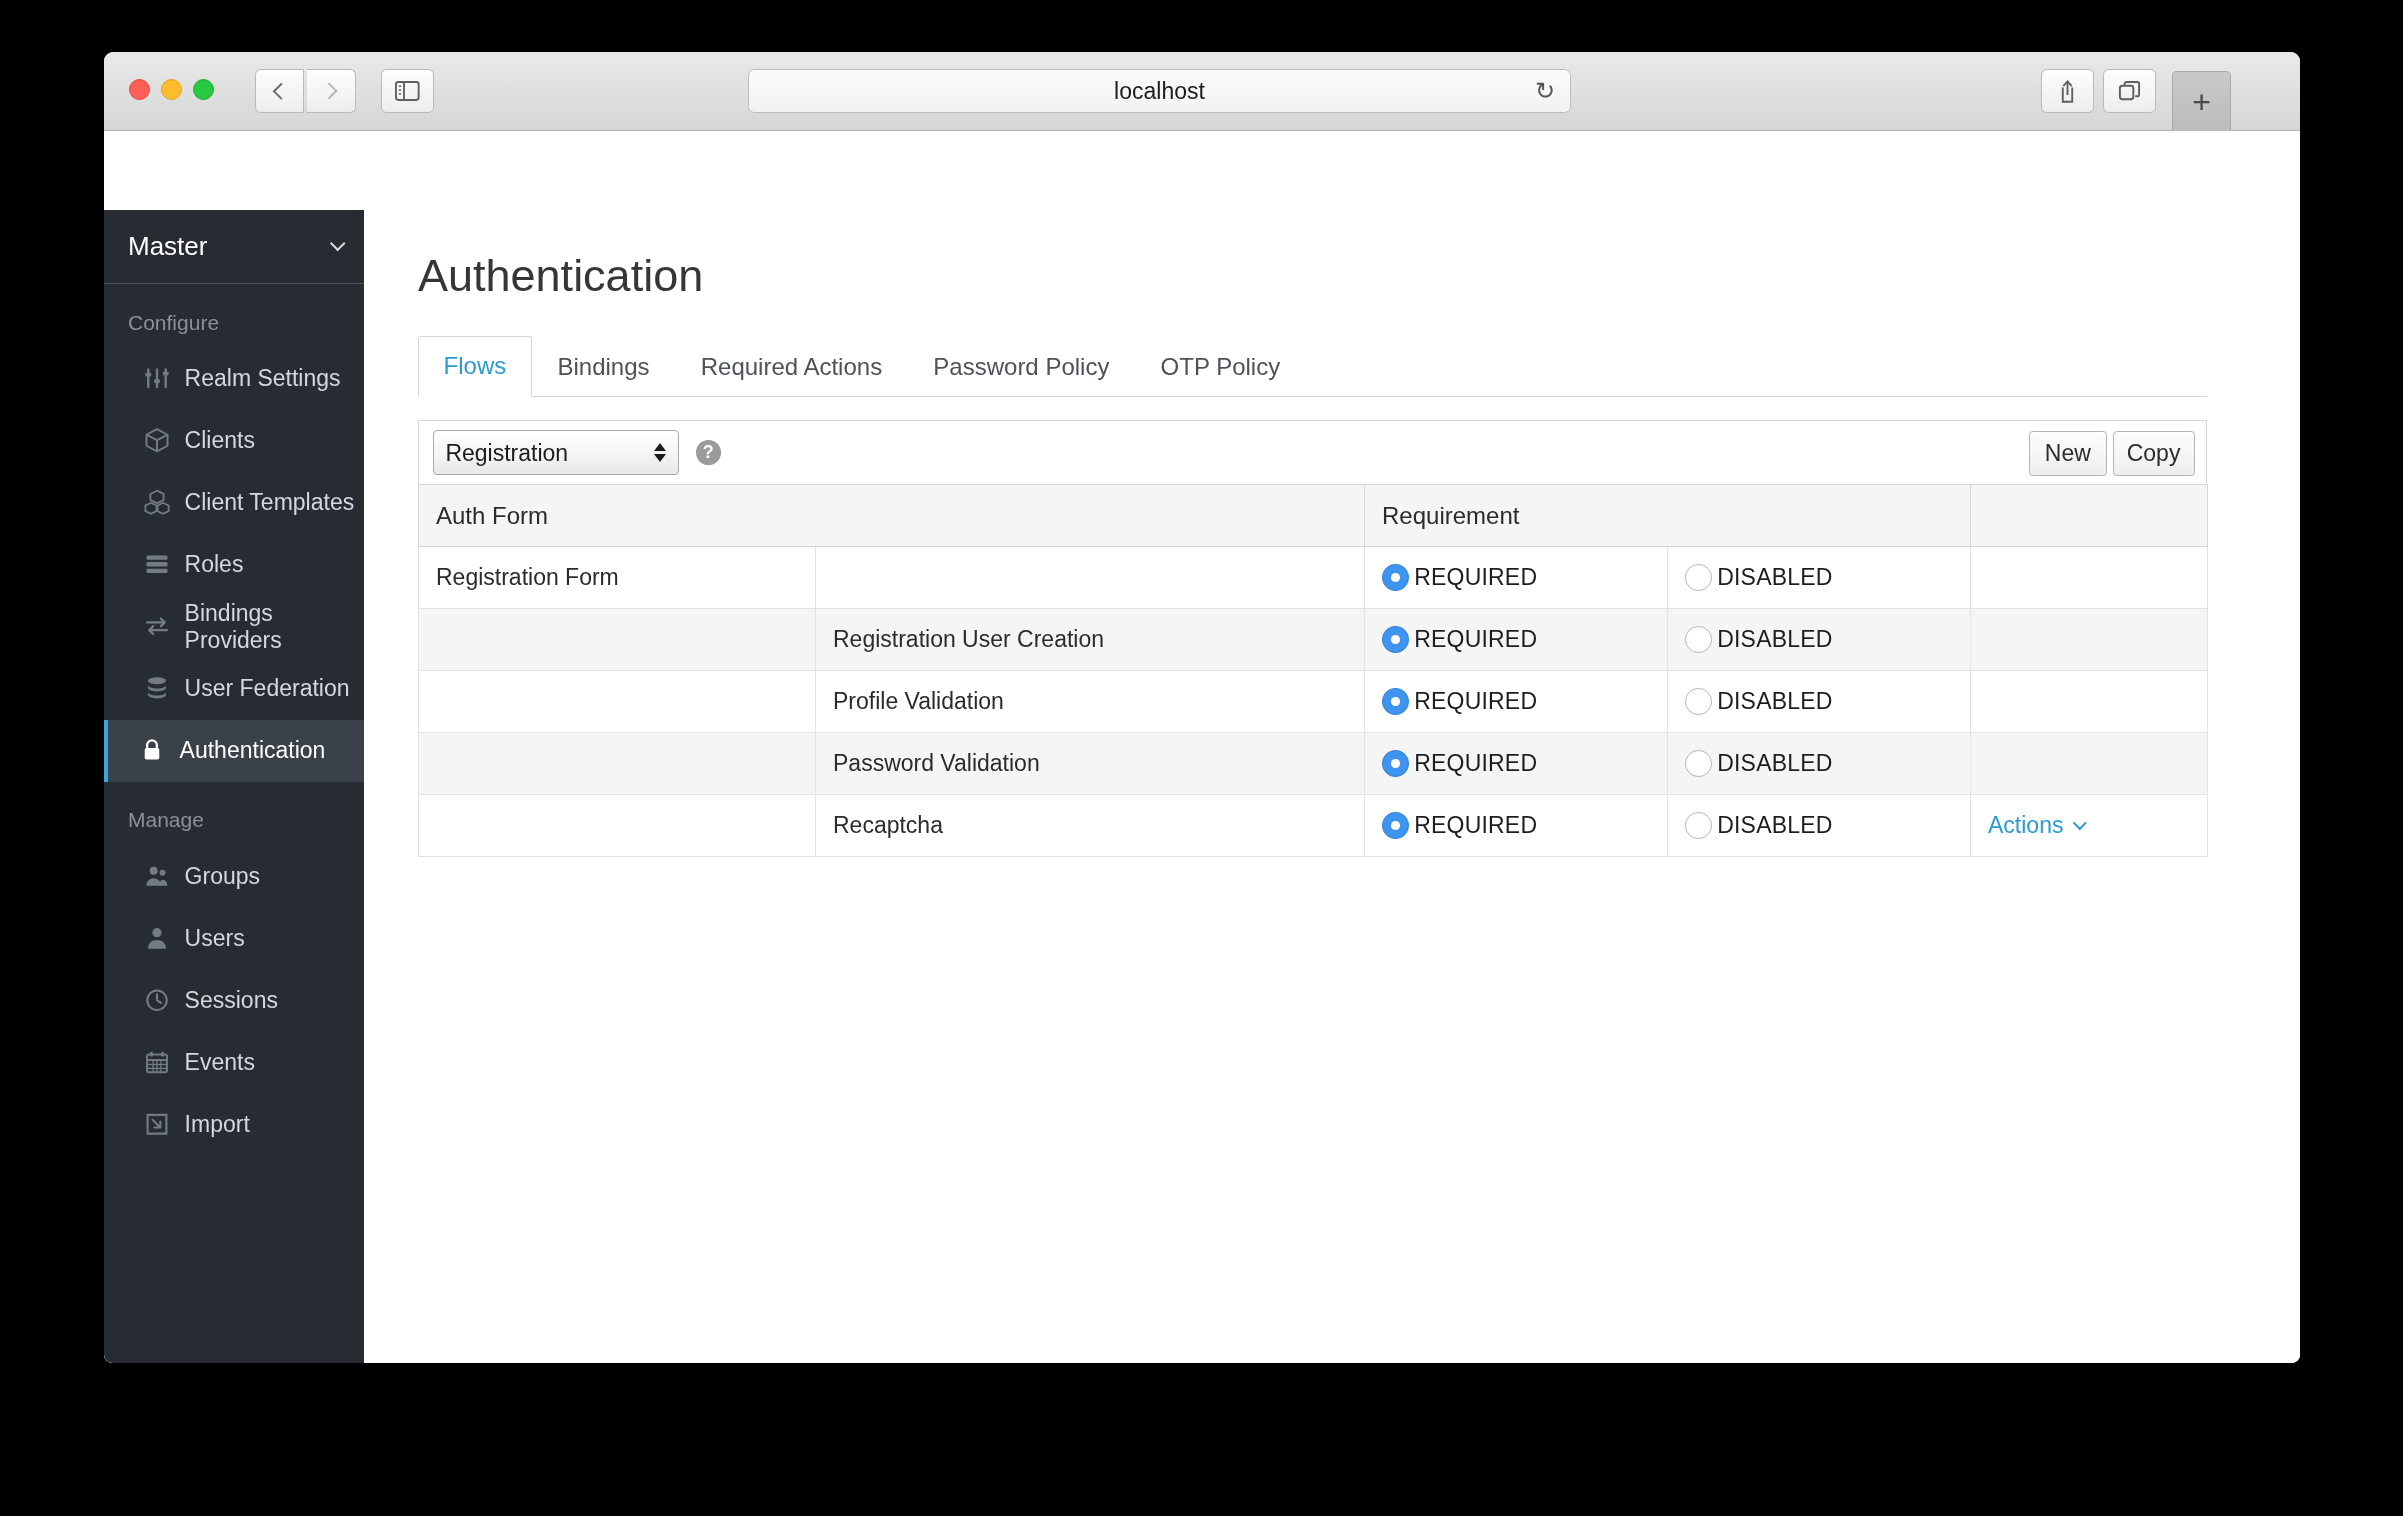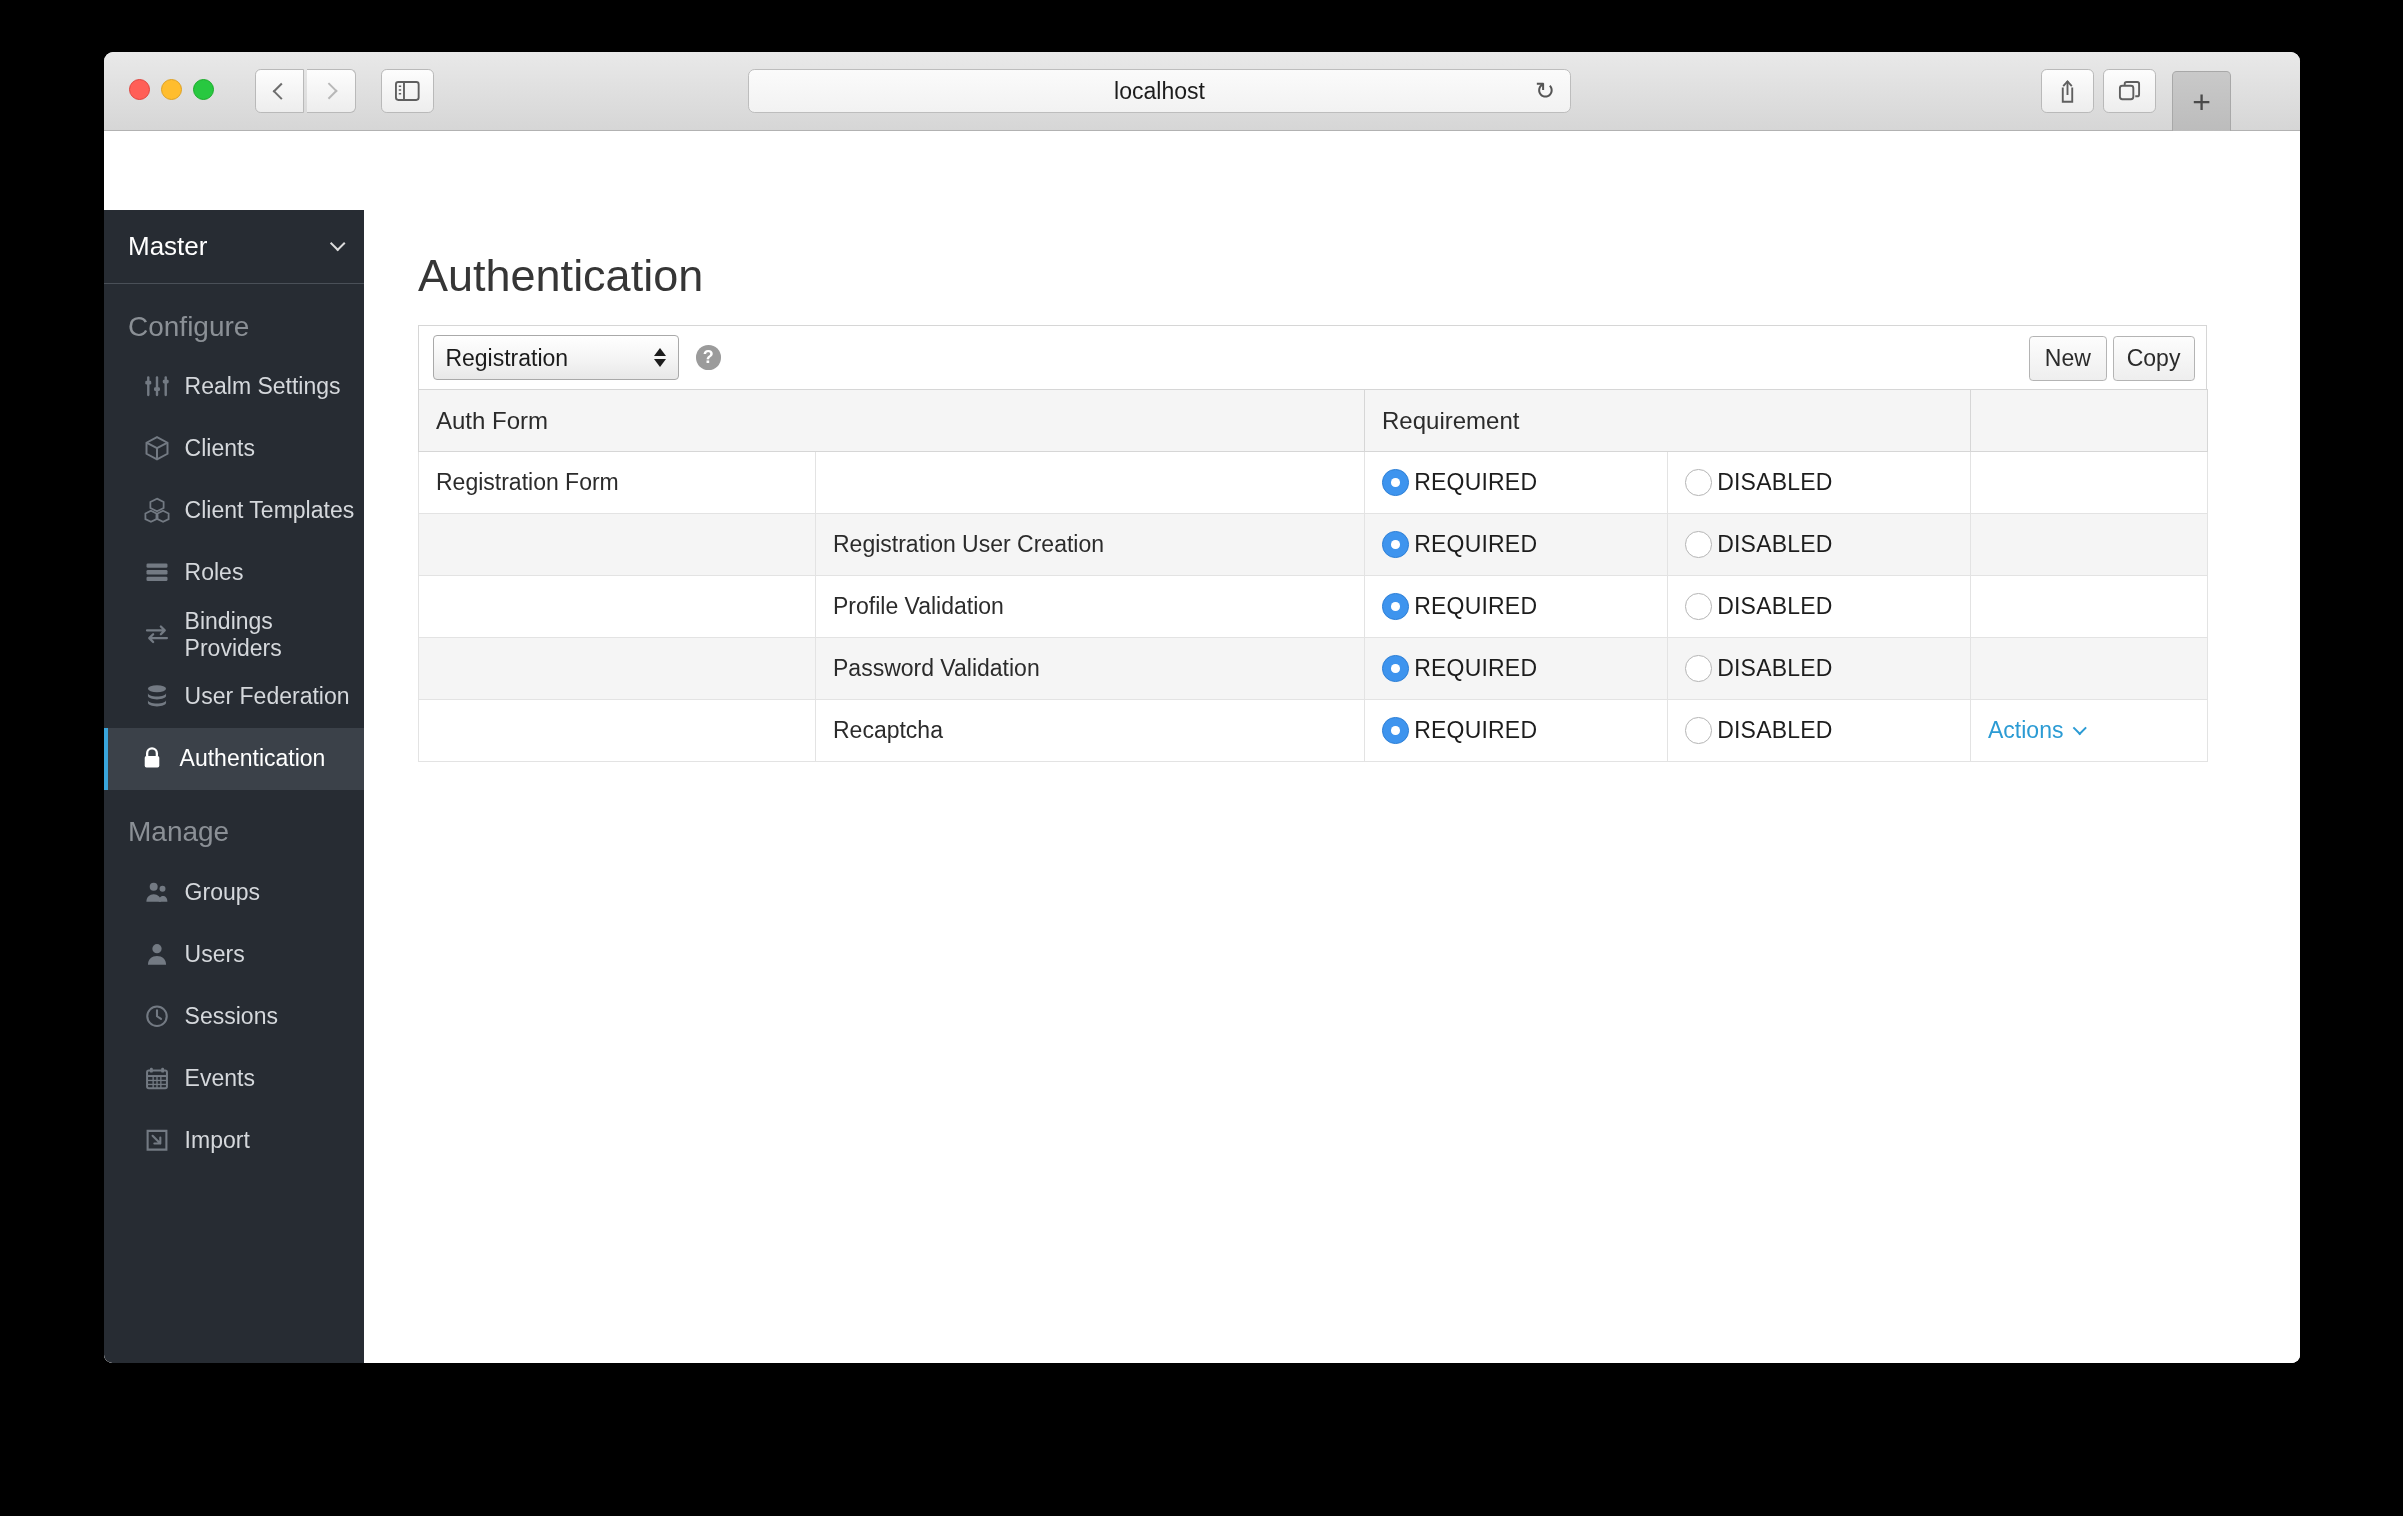--- a/index.html
+++ b/index.html
@@ -179,21 +179,21 @@
   #realm-name { font-size: 26px; color: #ffffff; flex: 1; }
   #realm-caret {
     width: 11.4px; height: 11.4px;
     border-right: 2.8px solid #dcdcdc;
     border-bottom: 2.8px solid #dcdcdc;
     transform: rotate(45deg);
     margin-top: -6.6px;
   }
 
   .nav-section-title {
-    font-size: 28px;
+    font-size: 21px;
     color: #8b9096;
     padding: 26.5px 0 13.2px 24px;
   }
   .nav-item {
     display: flex;
     align-items: center;
     height: 62px;
     padding-left: 35px;
     cursor: default;
     position: relative;
@@ -609,20 +609,27 @@
               </svg>
             </span>
             <span class="nav-label">Import</span>
           </div>
         </div>
     </div>
 
     <div id="main">
       <h1 id="page-title">Authentication</h1>
 
+      <div id="tabs">
+          <div class="tab active">Flows</div>
+          <div class="tab">Bindings</div>
+          <div class="tab">Required Actions</div>
+          <div class="tab">Password Policy</div>
+          <div class="tab">OTP Policy</div>
+        </div>
 
       <div id="table-wrap">
         <div id="flow-toolbar">
           <span class="select-wrap">
             <select id="flow-select"><option>Registration</option></select>
             <span class="select-arrows">
               <span class="up"></span>
                 <span class="down"></span>
             </span>
           </span>

